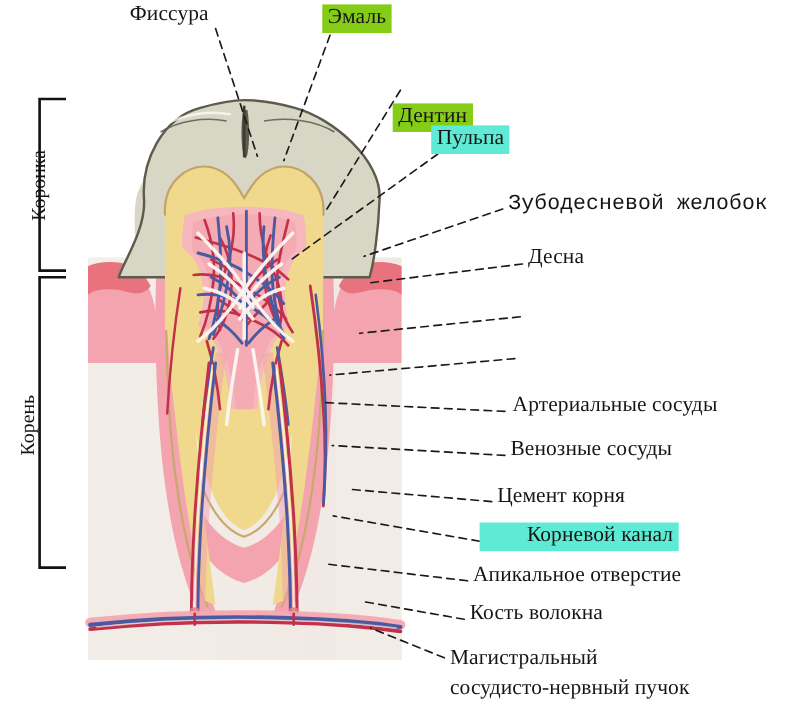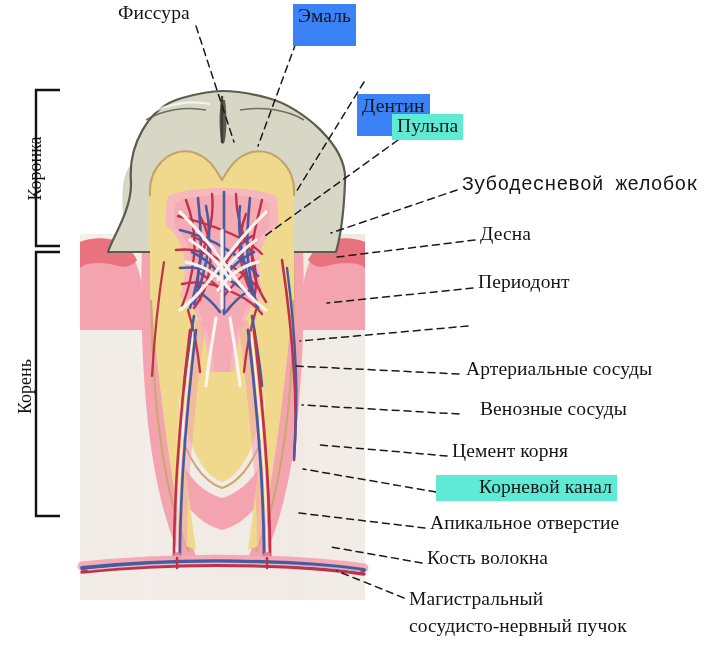--- a/index.html
+++ b/index.html
@@ -27,21 +27,21 @@
   .label {
     position: absolute;
     white-space: nowrap;
     font-size: 19.5px;
     line-height: 1.16;
     letter-spacing: 0.1px;
     color: #151515;
     font-family: "Liberation Serif", "DejaVu Serif", serif;
   }
   .label.hl-yellow { background: #5eead4; padding: 1px 5px 2px 5px; }
-  .label.hl-blue   { background: #3b82f6; padding: 1px 5px 18px 5px; }
+  .label.hl-blue   { background: #84cc16; padding: 1px 5px 2px 5px; }
 
   .bracket-label {
     position: absolute;
     font-size: 18px;
     color: #121212;
     white-space: nowrap;
     transform-origin: 50% 50%;
     font-family: "Liberation Serif", "DejaVu Serif", serif;
   }
   .rot { transform: rotate(-90deg); }
@@ -367,26 +367,25 @@
   <div class="label hl-blue" style="left:293px; top:4px;">Эмаль</div>
 
   <div class="label hl-blue" style="left:357px; top:54px;margin-top:40px;">Дентин</div>
 
   <div class="label hl-yellow" style="left:392px; top:114px;">Пульпа</div>
 
   <div class="label" style="left:462px; top:174px;font-family:Liberation Mono, monospace;">Зубодесневой желобок</div>
 
   <div class="label" style="left:480px; top:223px;">Десна</div>
 
-  <div class="label" style="left:478px; top:271px;">Периодонт</div>
 
 
   <div class="label" style="left:466px; top:358px;">Артериальные сосуды</div>
 
-  <div class="label" style="left:464px; top:398px;margin-left:16px;">Венозные сосуды</div>
+  <div class="label" style="left:464px; top:398px;">Венозные сосуды</div>
 
   <div class="label" style="left:452px; top:440px;">Цемент корня</div>
 
   <div class="label hl-yellow" style="left:436px; top:475px;padding-left:43px;">Корневой канал</div>
 
   <div class="label" style="left:430px; top:512px;">Апикальное отверстие</div>
 
   <div class="label" style="left:427px; top:547px;">Кость волокна</div>
 
   <div class="label" style="left:409px; top:588px;">Магистральный</div>

